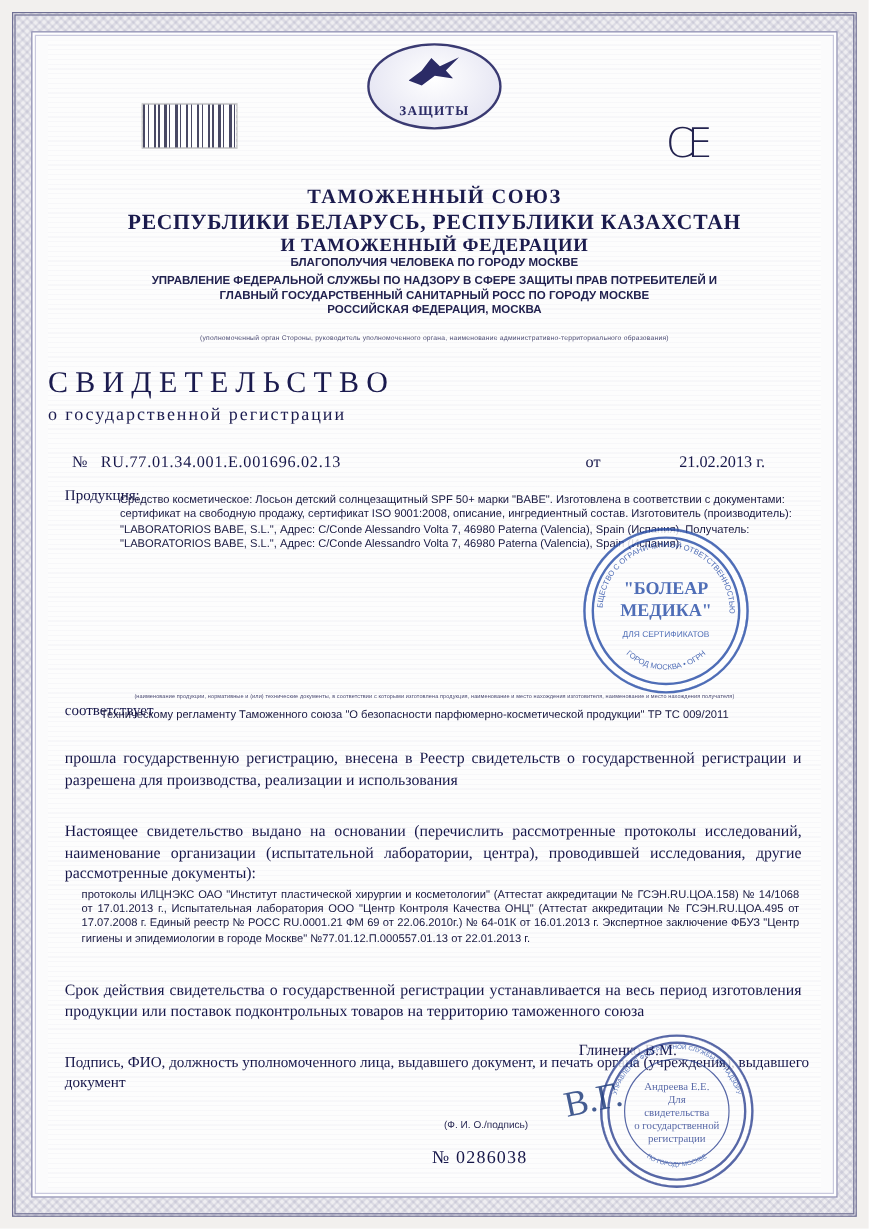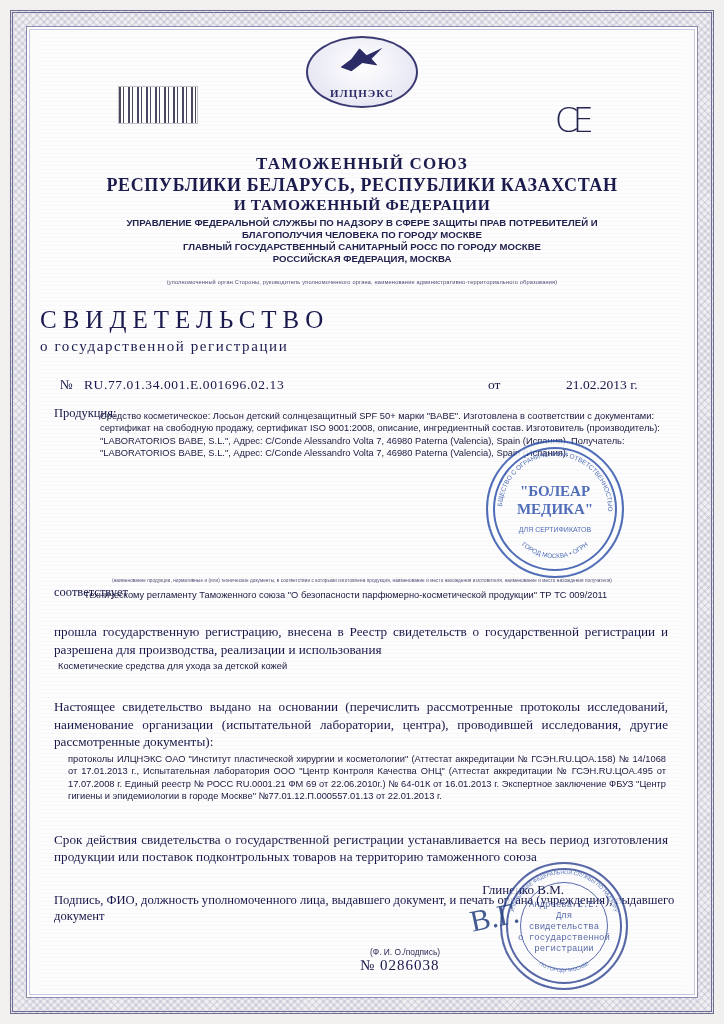--- a/index.html
+++ b/index.html
@@ -303,21 +303,21 @@
   }
   .stamp-official .inner {
     position: absolute;
     left: 18px; right: 18px; top: 18px; bottom: 18px;
     border: 1px solid #2a3f8f;
     border-radius: 50%;
   }
   .stamp-official .ctr {
     position: absolute;
     left: 0; right: 0; top: 36px;
-    font-family: Liberation Mono, monospace;
+    font-family: Liberation Serif, serif;
     font-size: 9px;
     line-height: 11px;
   }
   .sig-ink {
     position: absolute;
     left: 470px;
     top: 900px;
     font-family: "Liberation Serif", serif;
     font-size: 30px;
     color: #24407f;
@@ -332,29 +332,29 @@
   <div class="border-outer"></div>
   <div class="border-inner"></div>
 
   <div class="content">
 
     <div class="header">
       <div class="barcode"></div>
       <div class="ce-mark">CE</div>
       <div class="emblem">
         <div class="bird"></div>
-        <div class="emblem-text">ИЛЦНЭКС</div>
+        <div class="emblem-text">ЗАЩИТЫ</div>
       </div>
 
       <div class="title-block">
         <div class="t1">ТАМОЖЕННЫЙ СОЮЗ</div>
         <div class="t2">РЕСПУБЛИКИ БЕЛАРУСЬ, РЕСПУБЛИКИ КАЗАХСТАН</div>
         <div class="t3">И ТАМОЖЕННЫЙ ФЕДЕРАЦИИ</div>
+        <div class="t-sub" style="margin-top:0">БЛАГОПОЛУЧИЯ ЧЕЛОВЕКА ПО ГОРОДУ МОСКВЕ</div>
         <div class="t-sub">УПРАВЛЕНИЕ ФЕДЕРАЛЬНОЙ СЛУЖБЫ ПО НАДЗОРУ В СФЕРЕ ЗАЩИТЫ ПРАВ ПОТРЕБИТЕЛЕЙ И</div>
-        <div class="t-sub" style="margin-top:0">БЛАГОПОЛУЧИЯ ЧЕЛОВЕКА ПО ГОРОДУ МОСКВЕ</div>
         <div class="t-sub" style="margin-top:0">ГЛАВНЫЙ ГОСУДАРСТВЕННЫЙ САНИТАРНЫЙ РОСС ПО ГОРОДУ МОСКВЕ</div>
         <div class="t-sub" style="margin-top:0">РОССИЙСКАЯ ФЕДЕРАЦИЯ, МОСКВА</div>
         <div class="t-note">(уполномоченный орган Стороны, руководитель уполномоченного органа, наименование административно-территориального образования)</div>
       </div>
     </div>
 
     <div class="big-title">
       <div class="l1">СВИДЕТЕЛЬСТВО</div>
       <div class="l2">о государственной регистрации</div>
     </div>
@@ -373,21 +373,20 @@
 
     <div class="micro" style="margin-top:118px">(наименование продукции, нормативные и (или) технические документы, в соответствии с которыми изготовлена продукция, наименование и место нахождения изготовителя, наименование и место нахождения получателя)</div>
 
     <div class="field" style="margin-top:2px">
       <div class="field-label">соответствует</div>
       <div class="field-body" style="padding-left:30px">Техническому регламенту Таможенного союза "О безопасности парфюмерно-косметической продукции" ТР ТС 009/2011</div>
     </div>
 
     <div class="para" style="margin-top:22px">прошла государственную регистрацию, внесена в Реестр свидетельств о государственной регистрации и разрешена для производства, реализации и использования</div>
 
-    <div class="para-small" style="padding-left:18px;margin-top:2px">Косметические средства для ухода за детской кожей</div>
 
     <div class="para" style="margin-top:26px">Настоящее свидетельство выдано на основании (перечислить рассмотренные протоколы исследований, наименование организации (испытательной лаборатории, центра), проводившей исследования, другие рассмотренные документы):</div>
 
     <div class="para-small">протоколы ИЛЦНЭКС ОАО "Институт пластической хирургии и косметологии" (Аттестат аккредитации № ГСЭН.RU.ЦОА.158) № 14/1068 от 17.01.2013 г., Испытательная лаборатория ООО "Центр Контроля Качества ОНЦ" (Аттестат аккредитации № ГСЭН.RU.ЦОА.495 от 17.07.2008 г. Единый реестр № РОСС RU.0001.21 ФМ 69 от 22.06.2010г.) № 64-01К от 16.01.2013 г. Экспертное заключение ФБУЗ "Центр гигиены и эпидемиологии в городе Москве" №77.01.12.П.000557.01.13 от 22.01.2013 г.</div>
 
     <div class="para" style="margin-top:28px">Срок действия свидетельства о государственной регистрации устанавливается на весь период изготовления продукции или поставок подконтрольных товаров на территорию таможенного союза</div>
 
     <div class="sign-block">
       <span class="signer">Глиненко В.М.</span>
       <span>Подпись, ФИО, должность уполномоченного лица, выдавшего документ, и печать органа (учреждения), выдавшего документ</span>

